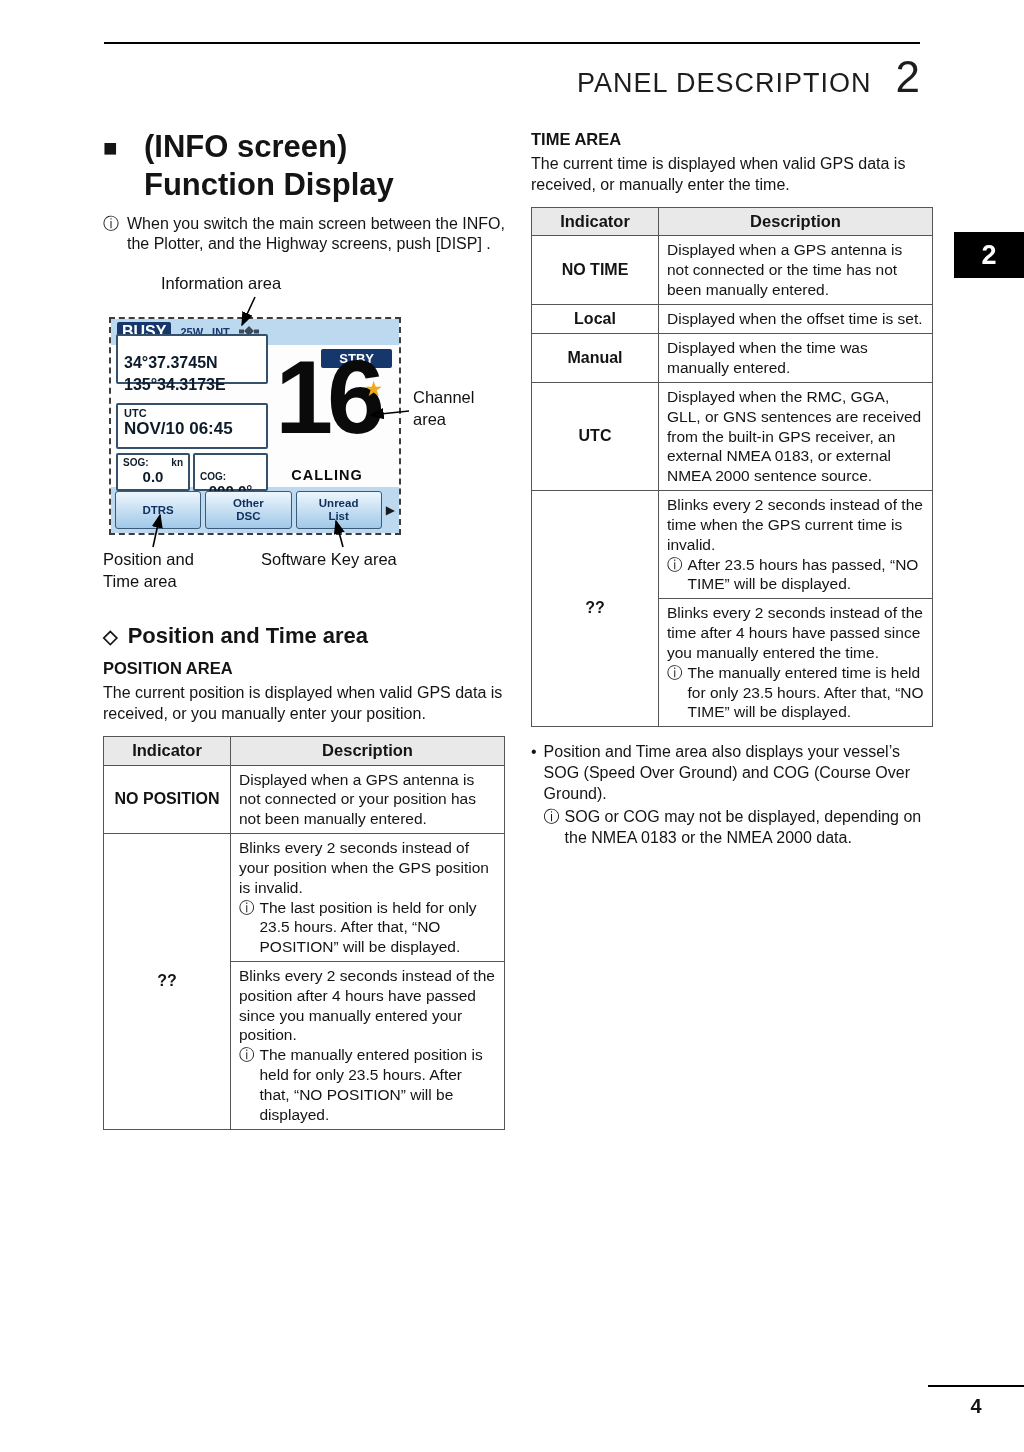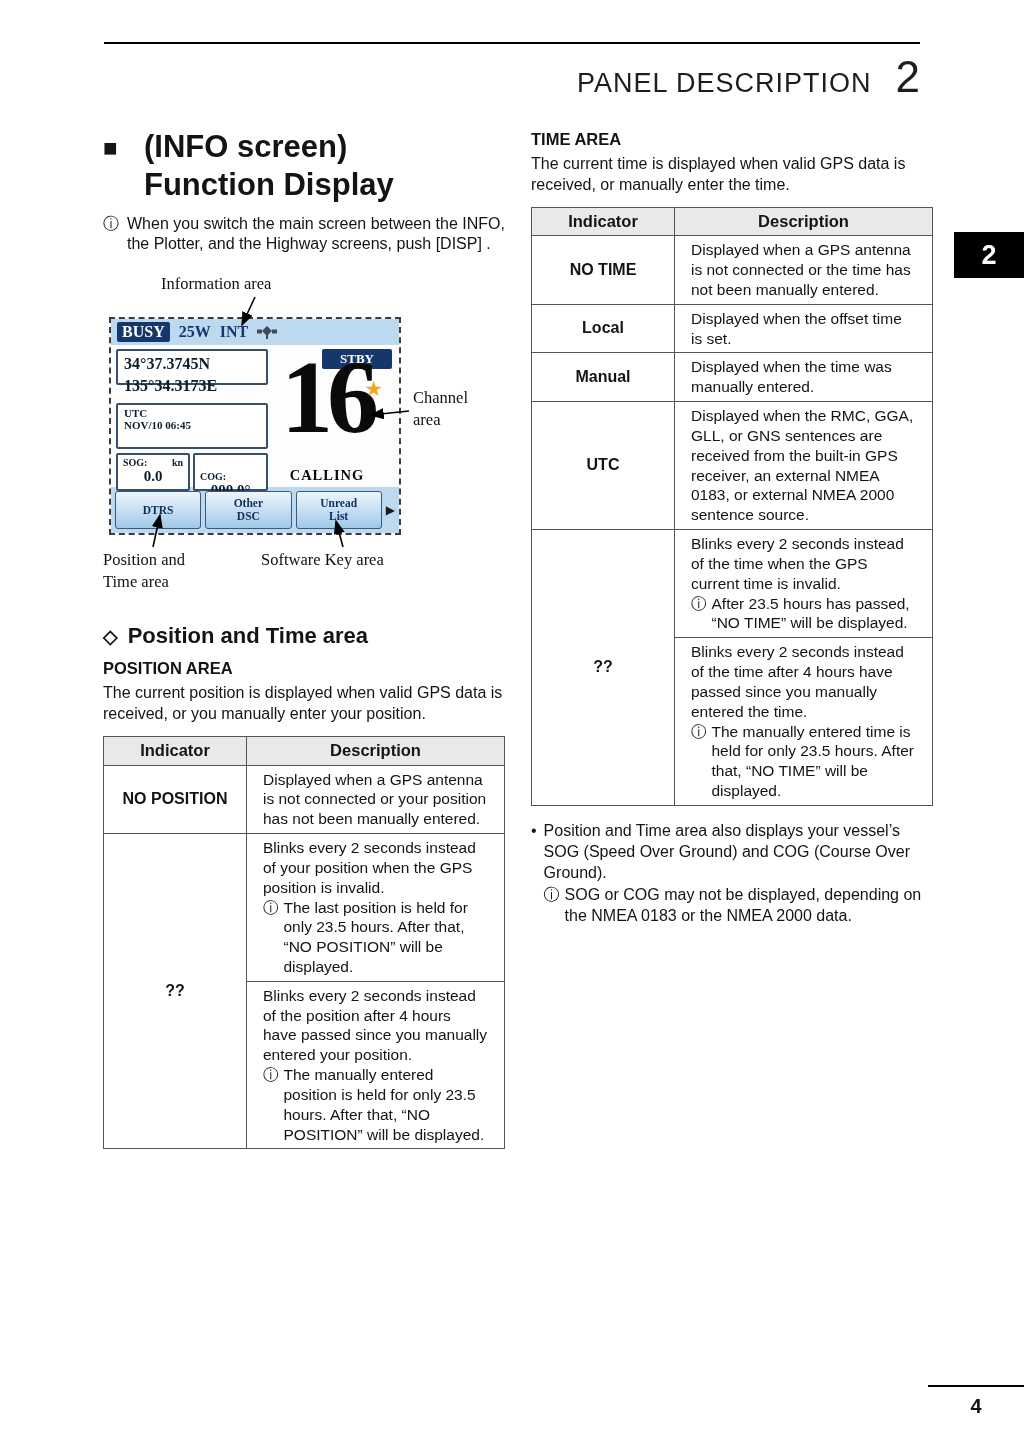--- a/index.html
+++ b/index.html
@@ -19,38 +19,38 @@
   .columns{position:absolute;left:103px;top:128px;display:flex;gap:26px;}
   .col{width:402px;}
 
   
   .sec-title{position:relative;padding-left:41px;font-size:31px;font-weight:bold;line-height:1.22;margin:0 0 10px;}
   .sec-square{position:absolute;left:0;top:5px;font-size:24px;}
   .inote{display:flex;gap:8px;font-size:16px;line-height:1.3;margin:4px 0 14px;}
   .inote .ic{flex:none;}
 
   
-  .figure{position:relative;width:430px;height:338px;margin:0 0 6px;font-family:Liberation Serif, serif;}
+  .figure{position:relative;width:430px;height:338px;margin:0 0 6px;}
   .fig-label{position:absolute;font-size:16.5px;color:#111;line-height:1.3;}
   .leaders{position:absolute;left:0;top:0;}
 
   .lcd{position:absolute;left:6px;top:48px;width:292px;height:218px;background:#fdfdfd;
        border:2px dashed #3c3c3c;box-sizing:border-box;}
   .lcd-top{position:absolute;left:0;top:0;right:0;height:26px;background:#bcd9f0;
            display:flex;align-items:center;gap:9px;padding:0 6px;box-sizing:border-box;}
   .busy{background:#16376b;color:#fff;font-weight:bold;font-size:16px;padding:1px 5px;border-radius:2px;}
-  .lcd-topword{color:#16376b;font-weight:bold;font-size:16px;}
+  .lcd-topword{color:#16376b;font-weight:bold;font-size:11px;}
   .lcd-bottom{position:absolute;left:0;right:0;bottom:0;height:46px;background:#bcd9f0;}
   .stby{position:absolute;right:7px;top:30px;background:#16376b;color:#fff;font-weight:bold;font-size:13px;
         padding:2px 18px;border-radius:2px;}
   .box{position:absolute;background:#fff;border:2px solid #35506b;border-radius:2px;box-sizing:border-box;color:#0d1b2a;}
-  .coords{left:5px;top:30px;width:152px;height:36px;padding:2px 6px;font-weight:bold;font-size:16px;line-height:1.35;}
+  .coords{left:5px;top:15px;width:152px;height:50px;padding:16px 6px;font-weight:bold;font-size:16px;line-height:1.35;}
   .timebox{left:5px;top:84px;width:152px;height:46px;padding:2px 6px;}
   .utc{font-size:11px;font-weight:bold;}
-  .datetime{font-weight:bold;font-size:11px;}
+  .datetime{font-weight:bold;font-size:17px;}
   .sogbox{left:5px;top:134px;width:74px;height:38px;padding:2px 5px;}
   .cogbox{left:82px;top:134px;width:75px;height:38px;padding:16px 5px;}
   .small-lab{font-size:10px;font-weight:bold;display:flex;justify-content:space-between;}
   .val{font-weight:bold;font-size:15px;text-align:center;}
   .ch{position:absolute;left:150px;top:26px;width:132px;text-align:center;font-weight:bold;
       font-size:104px;line-height:1;letter-spacing:-6px;color:#0a0a0a;}
   .star{position:absolute;right:16px;top:58px;color:#f0a81c;font-size:21px;}
   .calling{position:absolute;left:150px;top:148px;width:132px;text-align:center;font-weight:bold;
            font-size:14.5px;letter-spacing:1px;color:#0a0a0a;}
   .softkeys{position:absolute;left:4px;right:4px;bottom:4px;height:38px;display:flex;gap:4px;align-items:stretch;}
@@ -60,21 +60,21 @@
   .sk-arrow{align-self:center;font-size:12px;color:#1a1a1a;flex:none;}
 
   
   .sub-title{display:flex;gap:10px;align-items:baseline;font-size:22px;font-weight:bold;margin:16px 0 10px;}
   .sub-diamond{font-size:19px;}
   .area-head{font-size:16.5px;font-weight:bold;margin:6px 0 4px;}
   .body-text{font-size:16px;line-height:1.32;margin:0 0 12px;}
 
   
   table.spec{border-collapse:collapse;width:100%;font-size:15.5px;line-height:1.28;}
-  table.spec th,table.spec td{border:1.5px solid #555;padding:4px 16px;vertical-align:middle;}
+  table.spec th,table.spec td{border:1.5px solid #555;padding:4px 8px;vertical-align:middle;}
   table.spec th{background:#e9e9e9;font-size:16.5px;text-align:center;padding:3px;}
   td.ind{width:110px;text-align:center;font-weight:bold;font-size:16px;}
   .note{display:flex;gap:5px;}
   .note .ic{flex:none;}
 
   
   .footnote{display:flex;gap:7px;margin-top:14px;font-size:16px;line-height:1.32;}
   .footnote .bullet{flex:none;}
   .footnote .note{margin-top:1px;}
 

